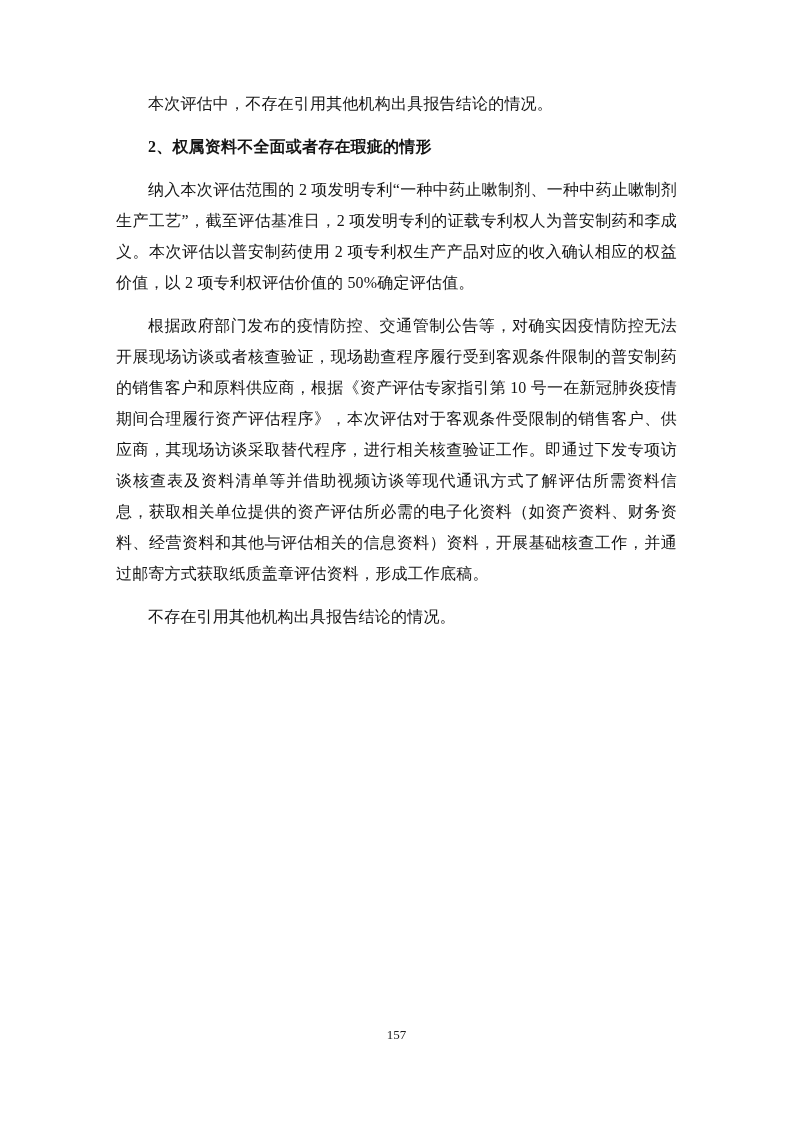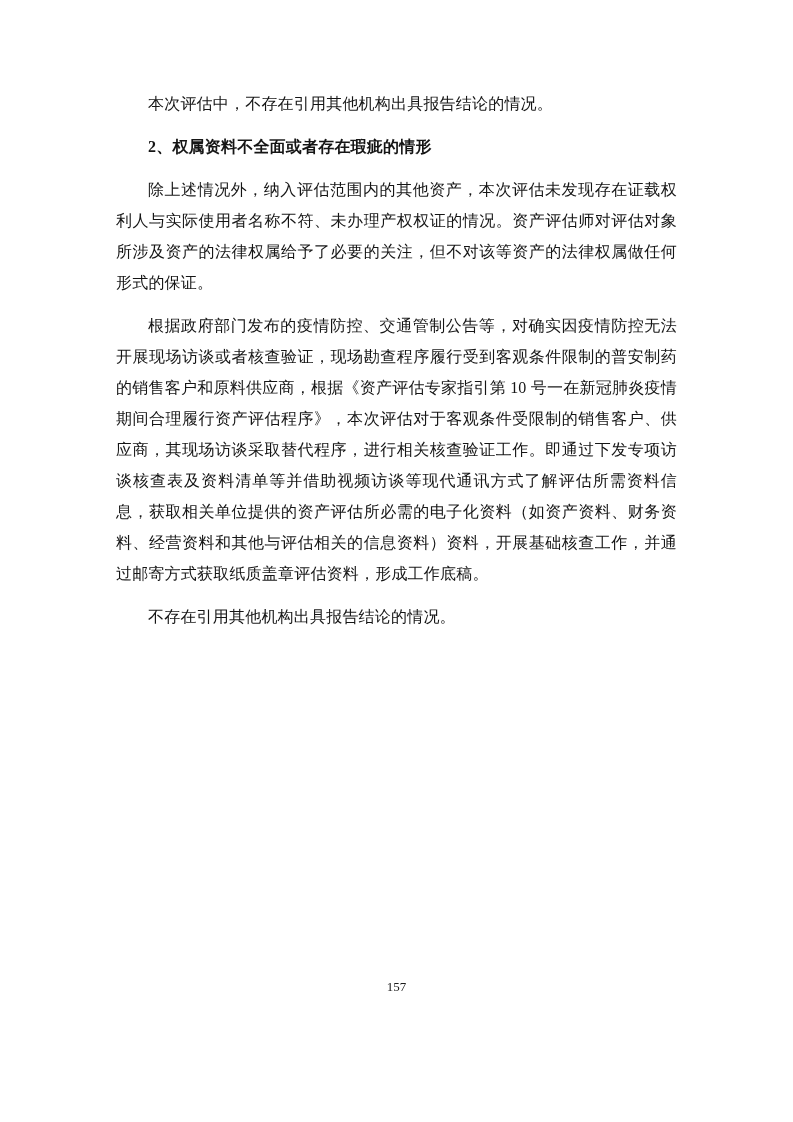--- a/index.html
+++ b/index.html
@@ -31,36 +31,36 @@
     text-align: justify;
     text-indent: 2em;
     letter-spacing: 0.2px;
     word-break: break-all;
   }
   .block.heading {
     font-weight: bold; 
   }
   .page-footer {
     position: absolute;
-    top: 979px;
+    top: 1027px;
     left: 0;
     width: 793px;
     text-align: center;
     font-size: 13px;
     line-height: 16px;
     color: #1a1a1a;
   }
 </style>
 </head>
 <body>
 
 <div class="page">
   <div class="content">
       <p class="block para">本次评估中，不存在引用其他机构出具报告结论的情况。</p>
       <p class="block heading">2、权属资料不全面或者存在瑕疵的情形</p>
-      <p class="block para">除上述情况外，纳入评估范围内的其他资产，本次评估未发现存在证载权利人与实际使用者名称不符、未办理产权权证的情况。资产评估师对评估对象所涉及资产的法律权属给予了必要的关注，但不对该等资产的法律权属做任何形式的保证。</p>
+      <p class="block para">纳入本次评估范围的 2 项发明专利“一种中药止嗽制剂、一种中药止嗽制剂生产工艺”，截至评估基准日，2 项发明专利的证载专利权人为普安制药和李成义。本次评估以普安制药使用 2 项专利权生产产品对应的收入确认相应的权益价值，以 2 项专利权评估价值的 50%确定评估值。</p>
       <p class="block para">根据政府部门发布的疫情防控、交通管制公告等，对确实因疫情防控无法开展现场访谈或者核查验证，现场勘查程序履行受到客观条件限制的普安制药的销售客户和原料供应商，根据《资产评估专家指引第 10 号一在新冠肺炎疫情期间合理履行资产评估程序》，本次评估对于客观条件受限制的销售客户、供应商，其现场访谈采取替代程序，进行相关核查验证工作。即通过下发专项访谈核查表及资料清单等并借助视频访谈等现代通讯方式了解评估所需资料信息，获取相关单位提供的资产评估所必需的电子化资料（如资产资料、财务资料、经营资料和其他与评估相关的信息资料）资料，开展基础核查工作，并通过邮寄方式获取纸质盖章评估资料，形成工作底稿。</p>
       <p class="block para">不存在引用其他机构出具报告结论的情况。</p>
     </div>
   <div class="page-footer">
     <span>157</span>
   </div>
 </div>
 
 </body></html>

